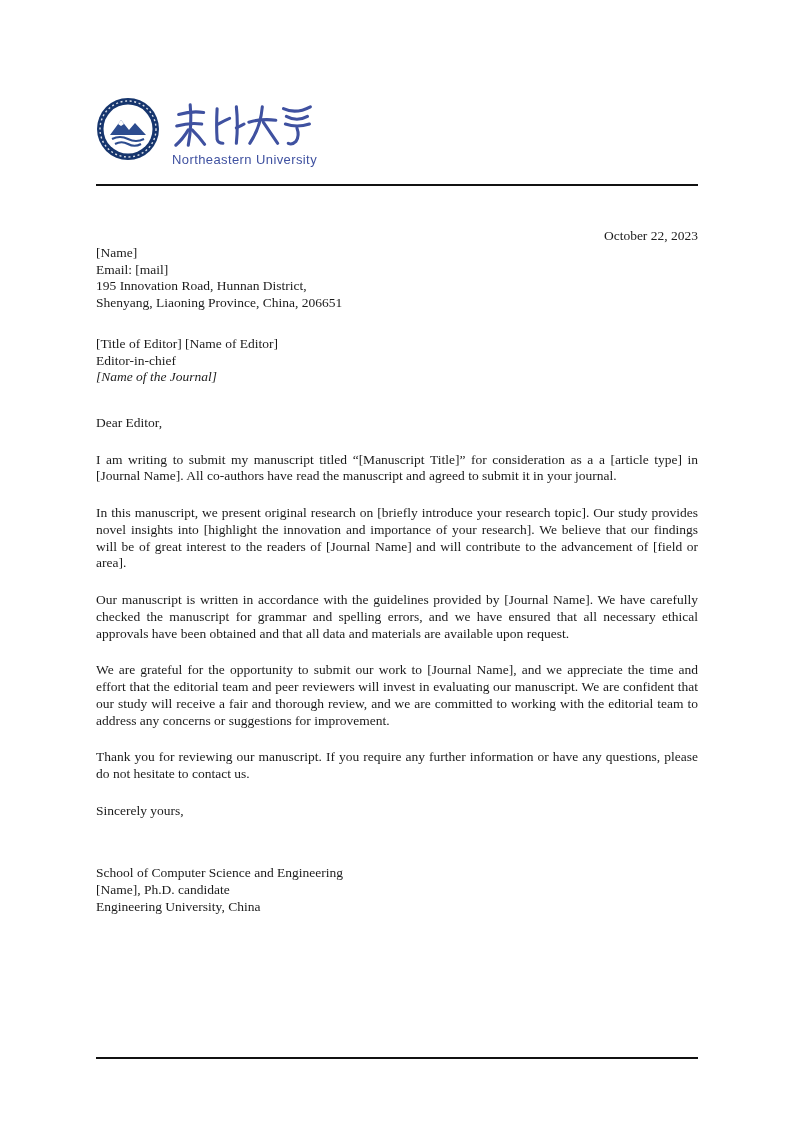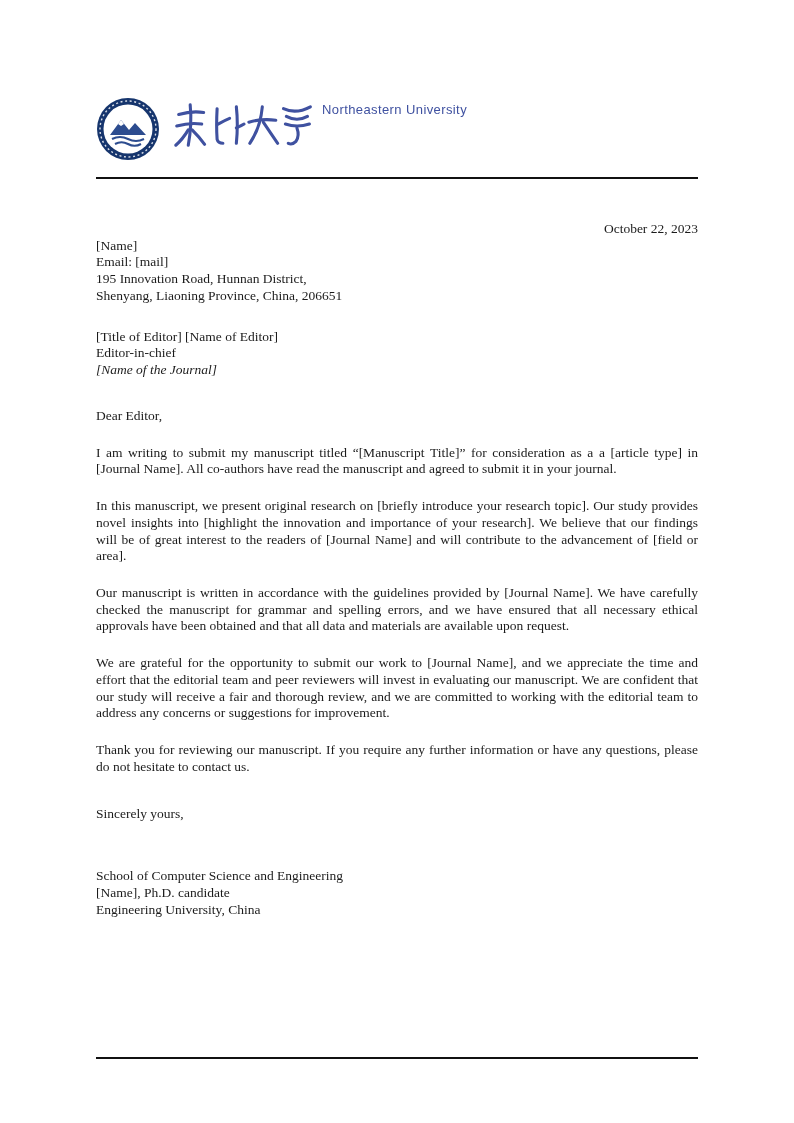--- a/index.html
+++ b/index.html
@@ -11,39 +11,39 @@
     background: #ffffff;
     padding: 97px 96px 64px 96px;
     display: flex;
     flex-direction: column;
     font-family: "Liberation Serif", "DejaVu Serif", serif;
     font-size: 13.5px;
     line-height: 1.24;
     color: #1b1b1b;
   }
   .letterhead { display: flex; align-items: flex-start; gap: 10px; }
-  .logo-text-col { display: flex; flex-direction: row; padding-top: 4px; }
+  .logo-text-col { display: flex; flex-direction: column; padding-top: 4px; }
   .wordmark {
     font-family: "Liberation Sans", "DejaVu Sans", sans-serif;
     color: #3f51a0;
     font-size: 13px;
     letter-spacing: 0.4px;
     margin-top: 1px;
     padding-left: 2px;
   }
   .rule { height: 2px; background: #111111; width: 100%; }
   .rule-top { margin-top: 16px; }
   .rule-bottom { margin-top: auto; }
   .date-line { text-align: right; margin-top: 42px; }
   .sender-block { text-align: left; margin-top: 0; }
   .recipient-block { margin-top: 24px; }
   .journal-name { font-style: italic; }
   .salutation { margin-top: 29px; }
   .body-paragraph { text-align: justify; margin: 20px 0 0 0; }
-  .closing { margin-top: 30px; }
+  .closing { margin-top: 20px; }
   .signature-block { margin-top: 46px; }
   .line { margin: 0; }
   svg { display: block; }
 </style>
 </head>
 <body>
 
 <div class="page">
 
   <div class="letterhead">

